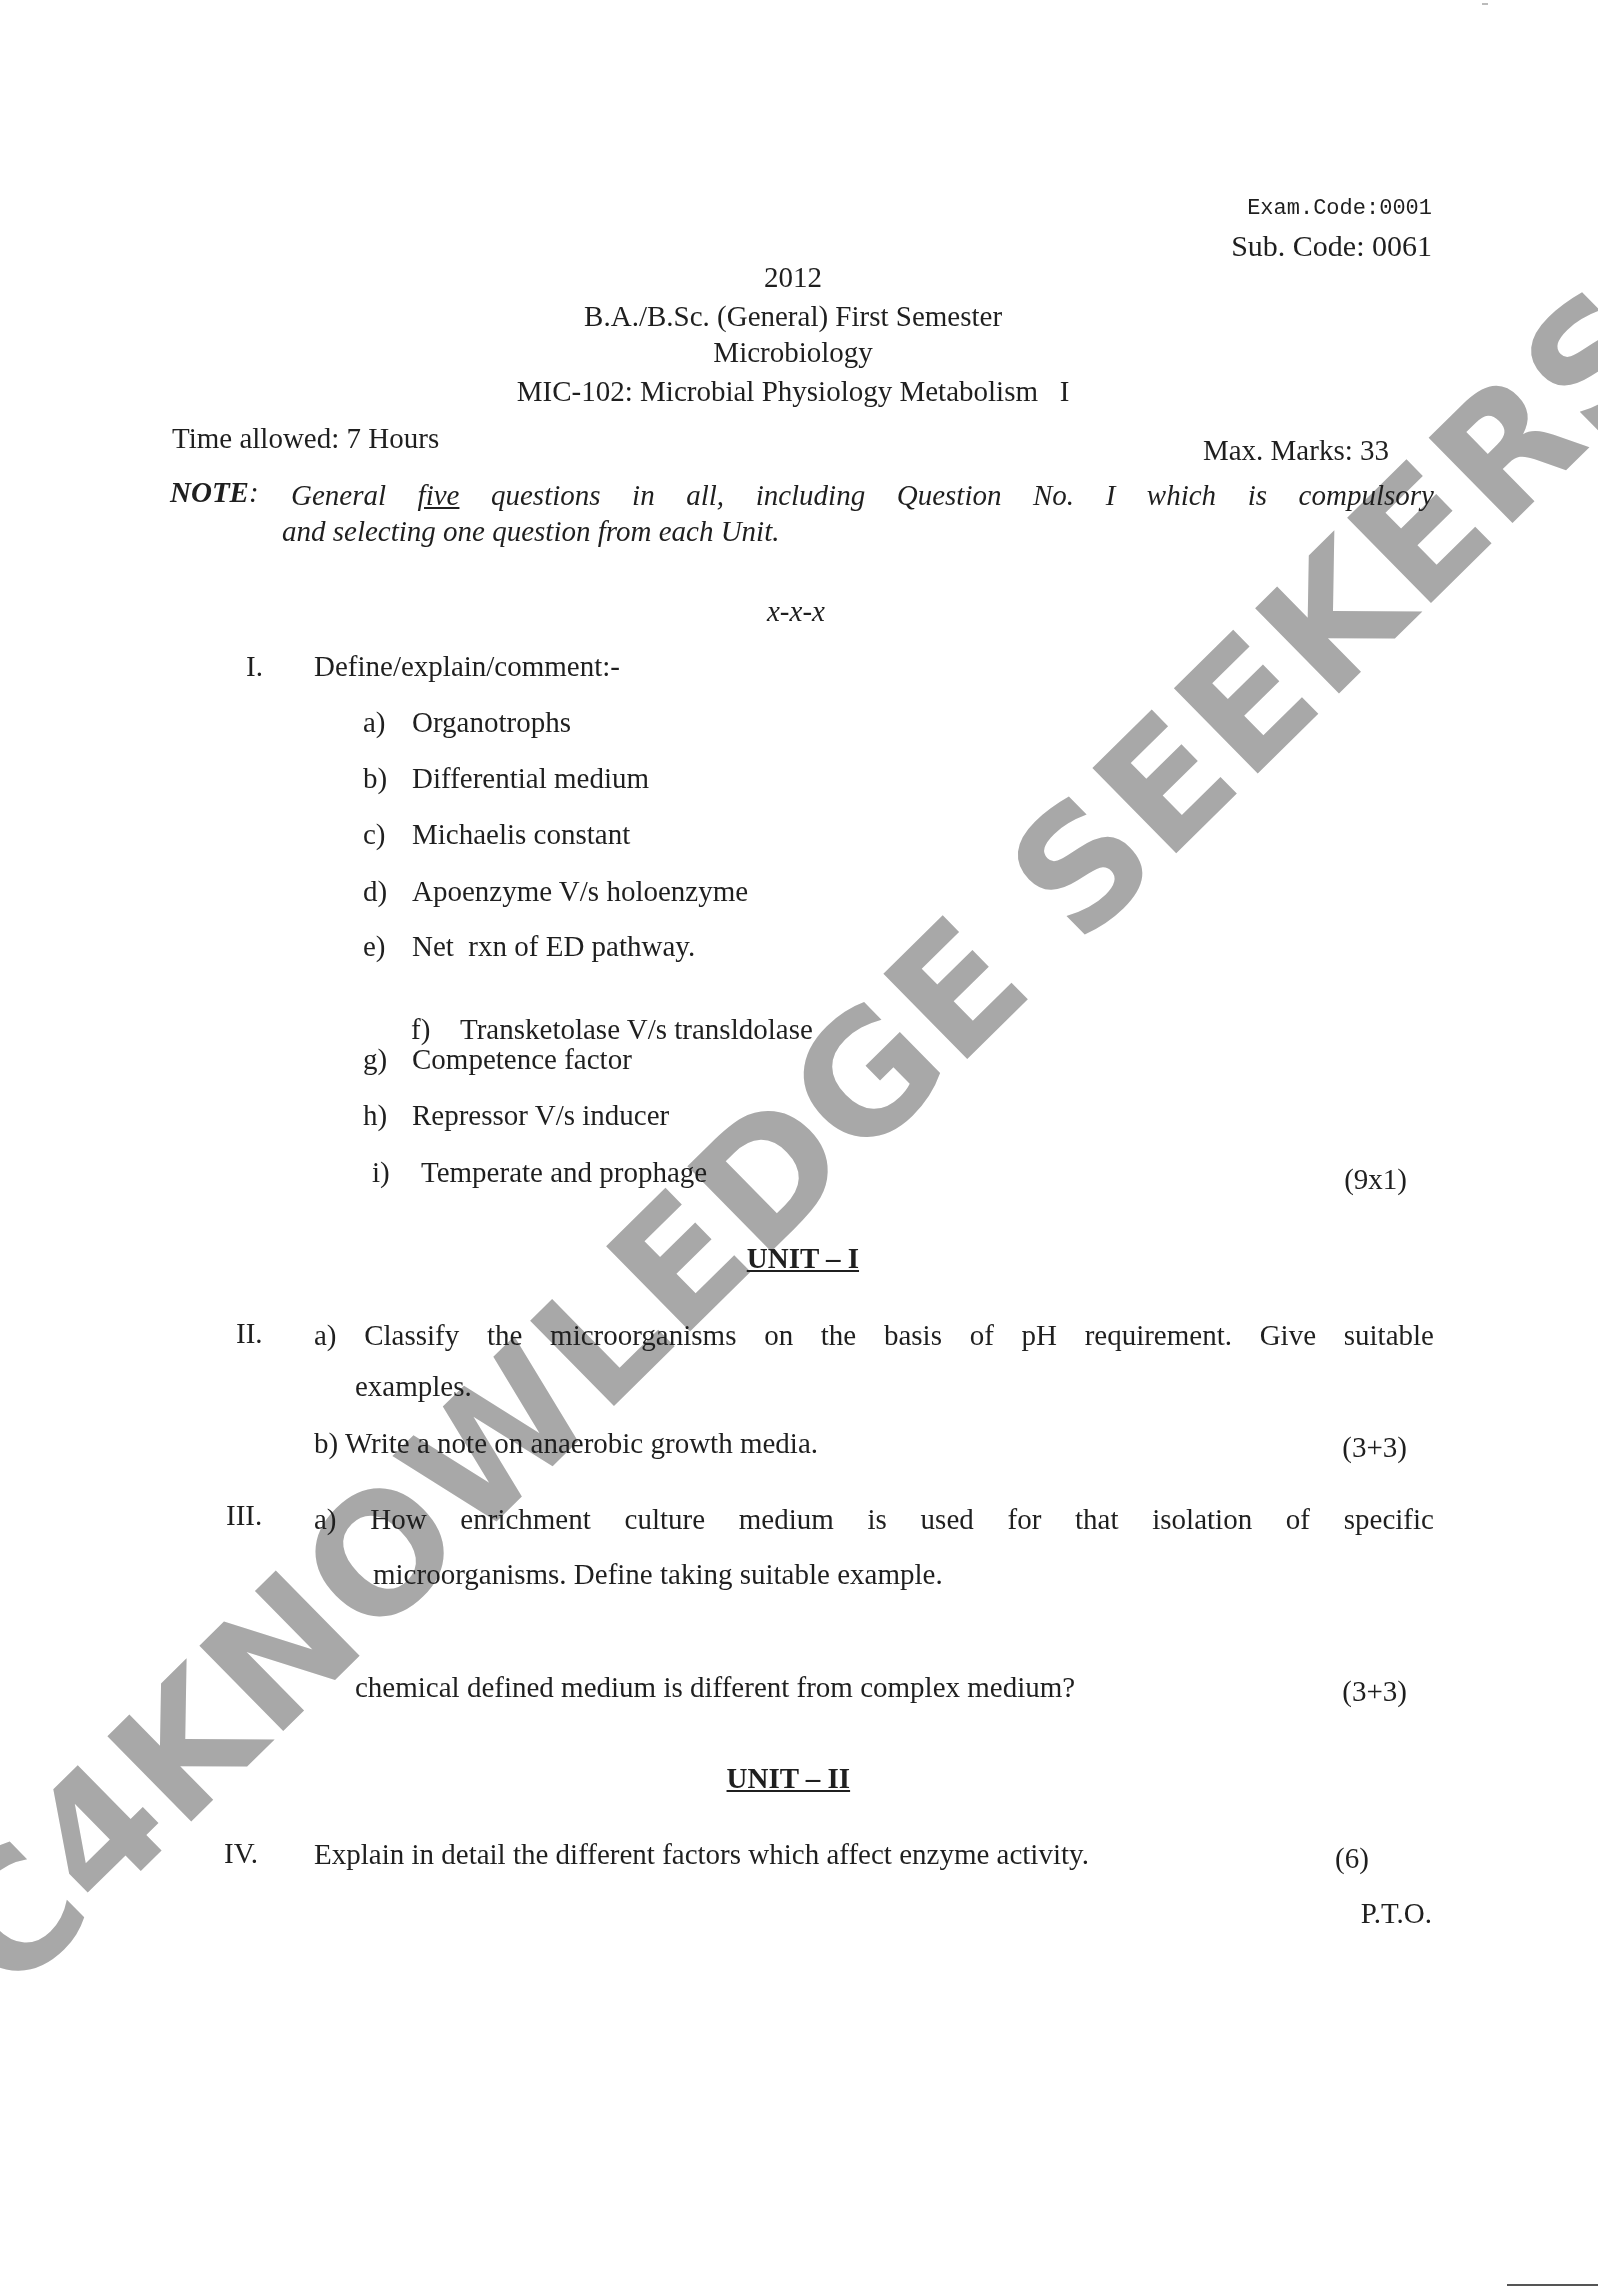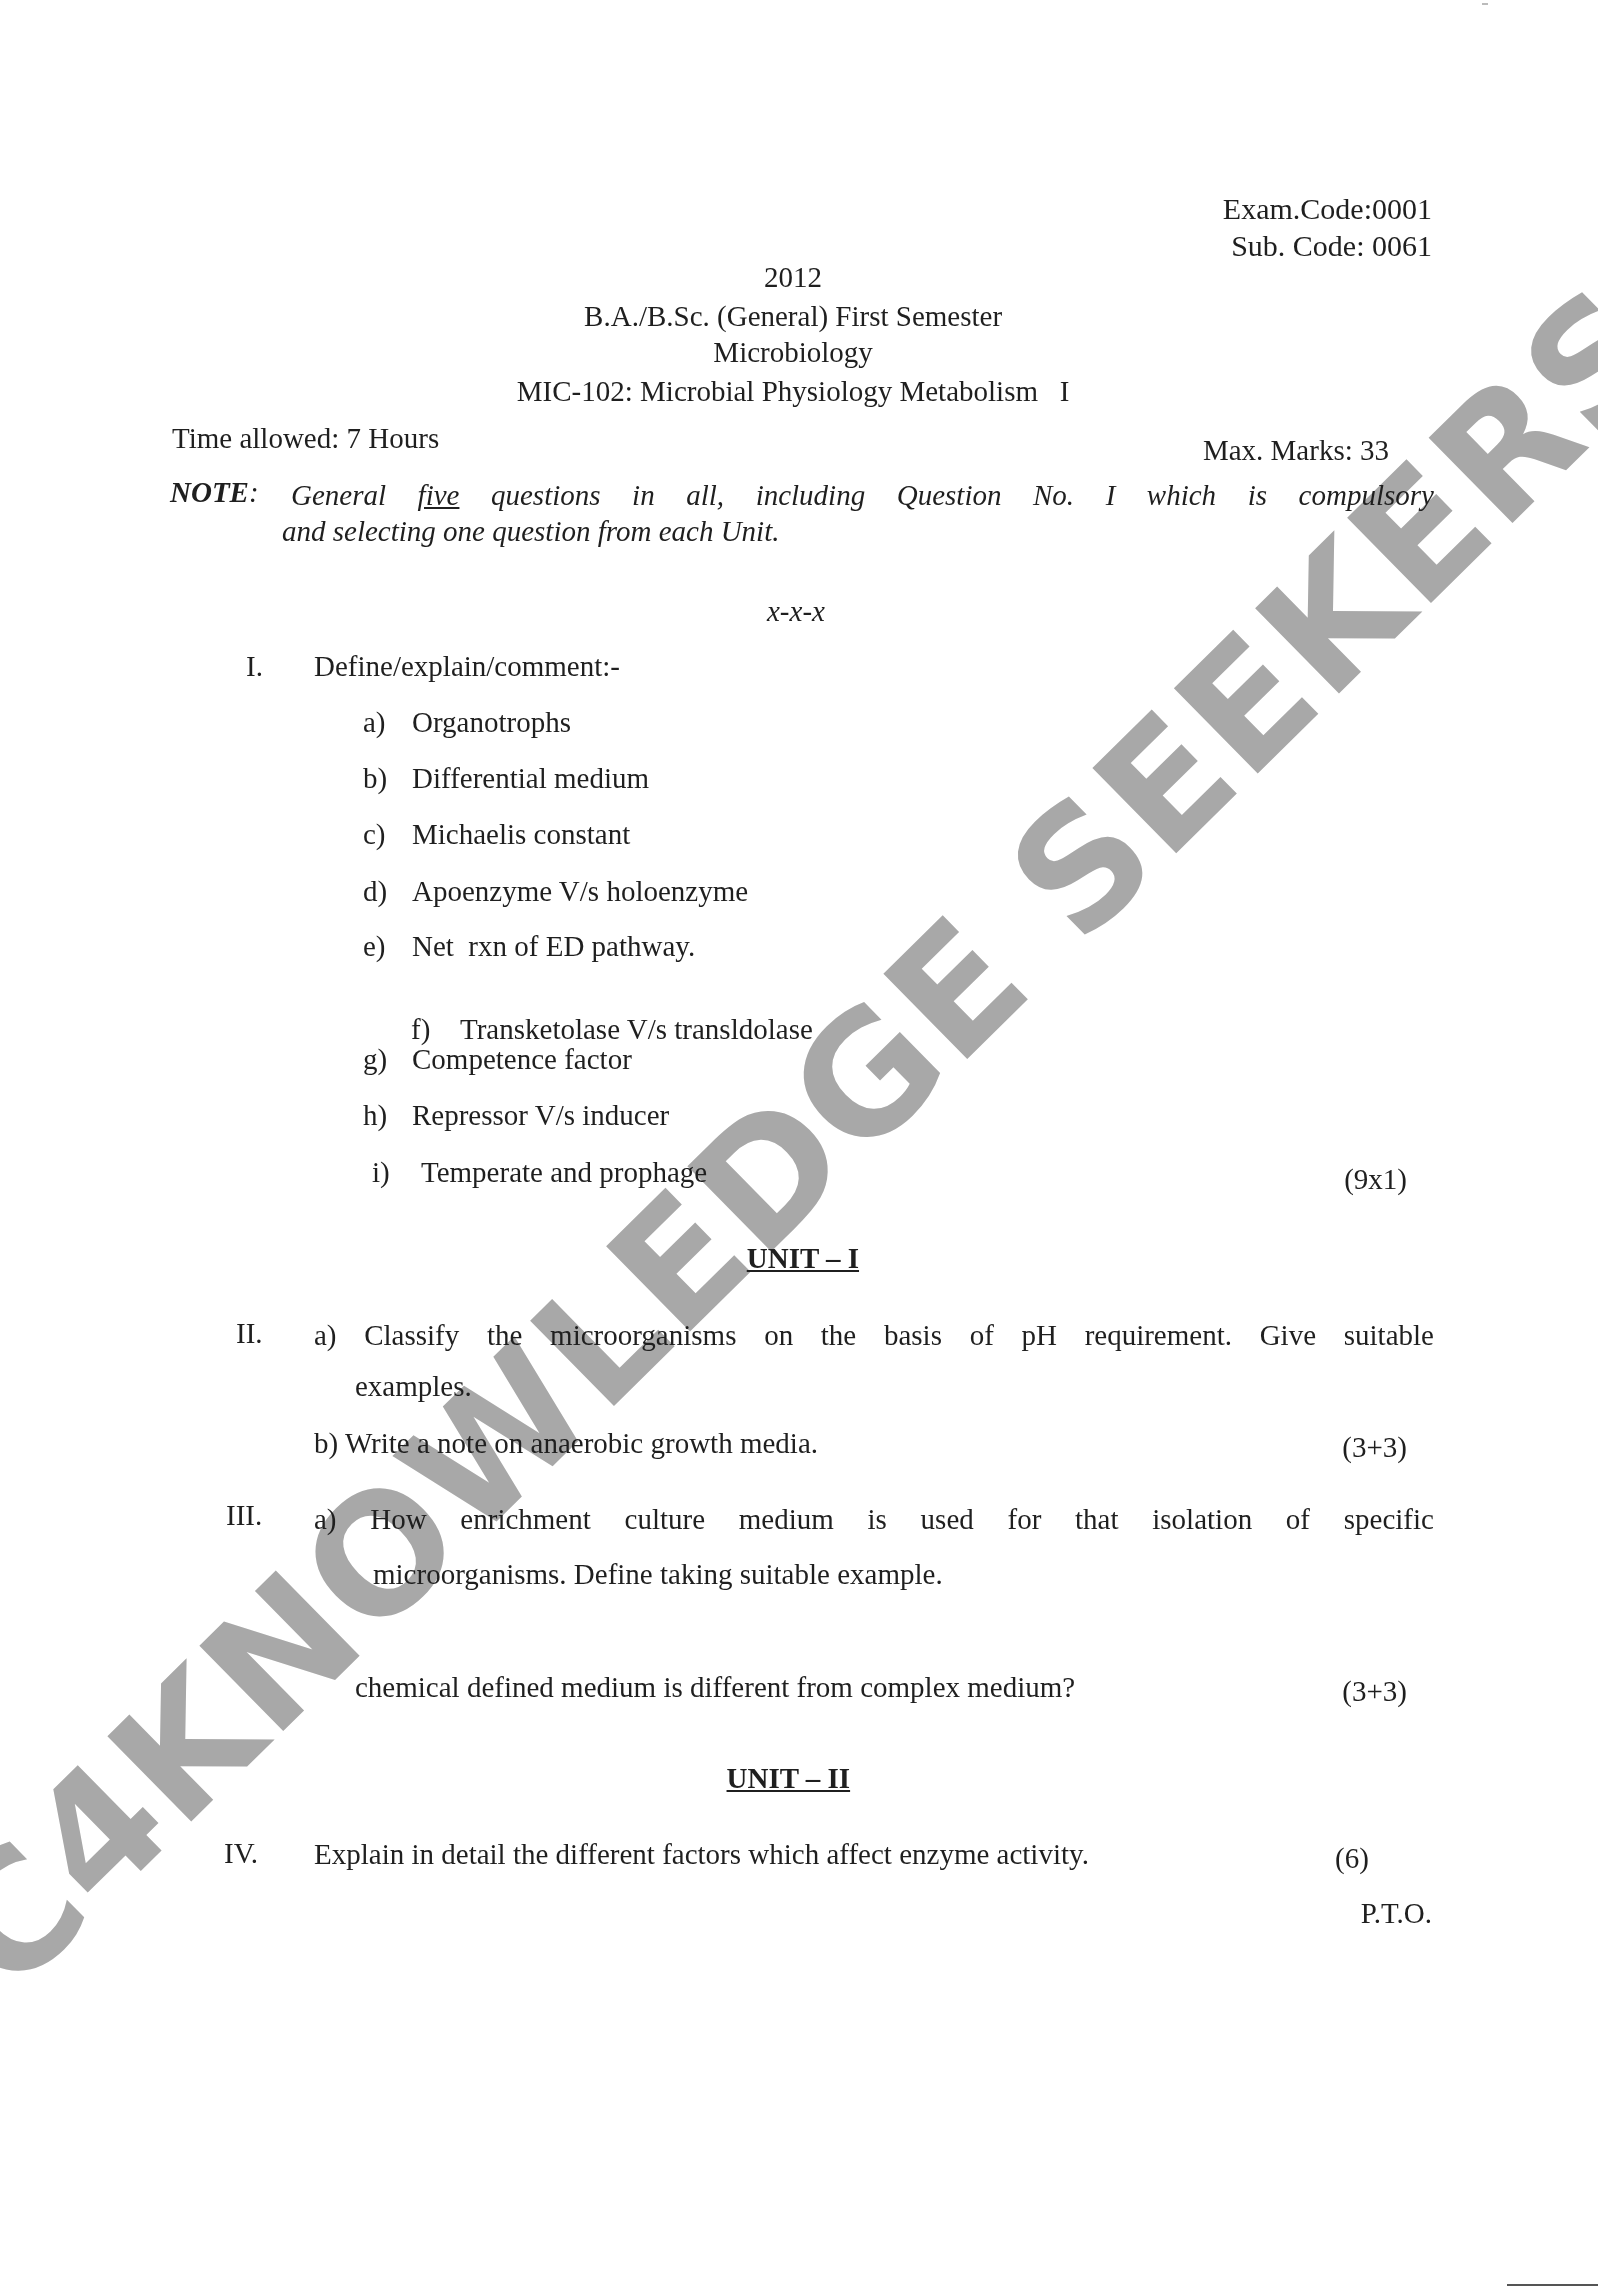--- a/index.html
+++ b/index.html
@@ -34,21 +34,21 @@
 </head>
 <body>
 
 <div class="watermark">C4KNOWLEDGE SEEKERS</div>
 
 <div class="content">
 
   <div class="scan-dots" style="left:1482px; top:2.9px; width:5.9px; background:#bbb;"></div>
   <div class="scan-dots" style="left:1507px; top:2284px; width:92px; background:#555;"></div>
 
-  <div class="abs t" style="right:166px; top:191px; font-size:30px;">Exam.Code:0001</div>
+  <div class="abs t" style="right:166px; top:191px; font-size:22px;font-family:Liberation Mono, monospace;">Exam.Code:0001</div>
   <div class="abs t" style="right:166px; top:228px; font-size:30px;">Sub. Code: 0061</div>
 
   <div class="abs t center" style="top:260px; left:-5.9px;">2012</div>
   <div class="abs t center" style="top:299px; left:-5.9px;">B.A./B.Sc. (General) First Semester</div>
   <div class="abs t center" style="top:335px; left:-5.9px;">Microbiology</div>
   <div class="abs t center" style="top:374px; left:-5.9px; white-space:pre;">MIC-102: Microbial Physiology Metabolism   I</div>
 
   <div class="abs t" style="left:172px; top:421px;">Time allowed: 7 Hours</div>
   <div class="abs t" style="right:209px; top:433px;">Max. Marks: 33</div>
 

